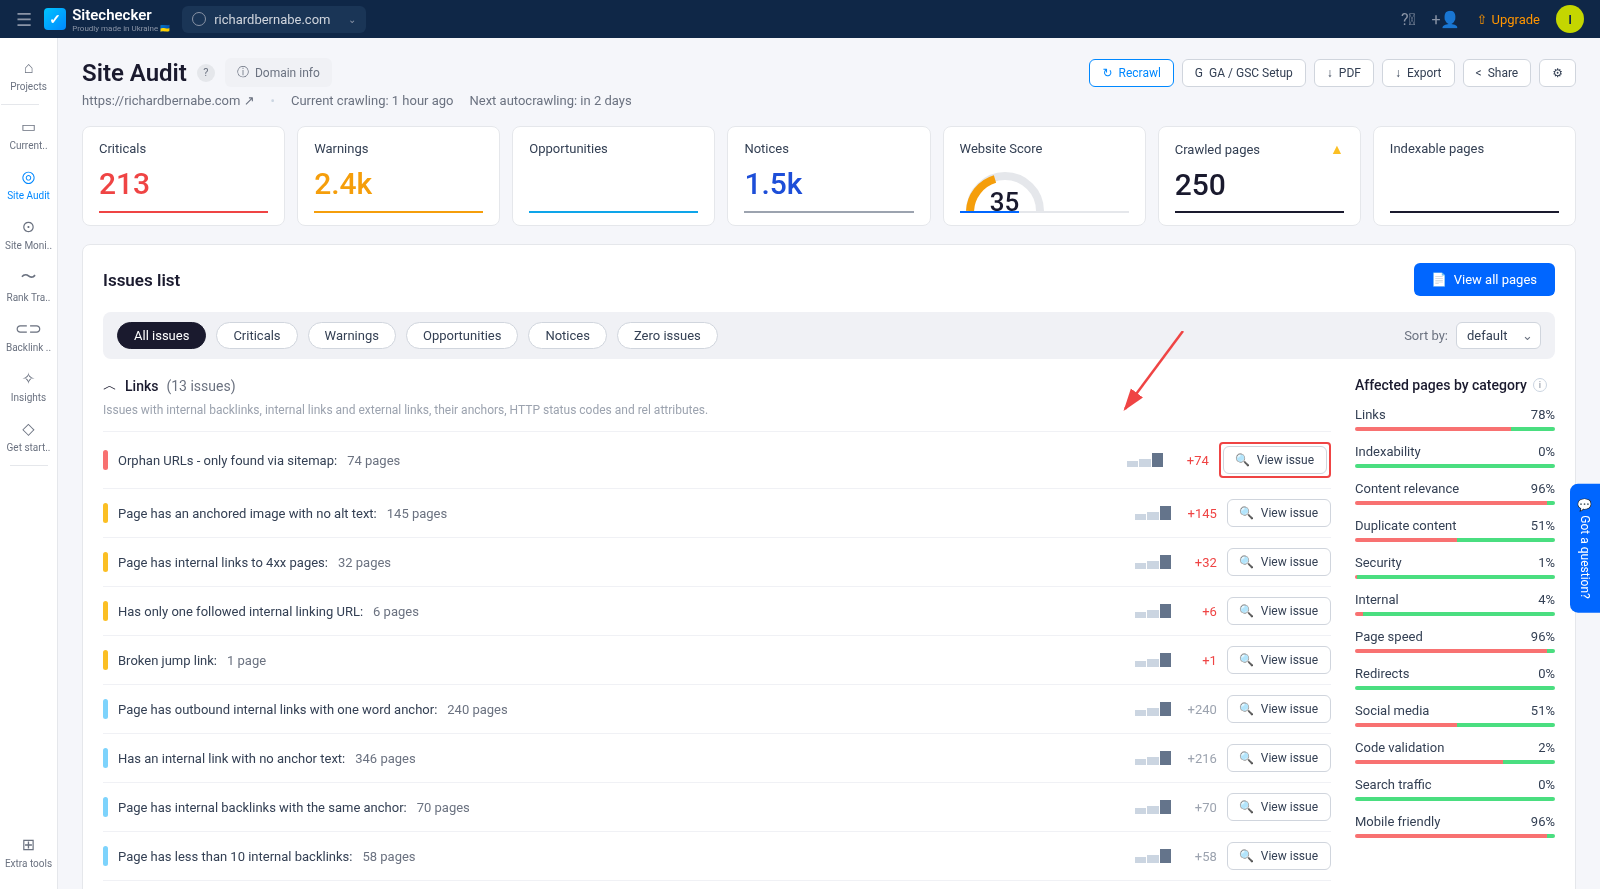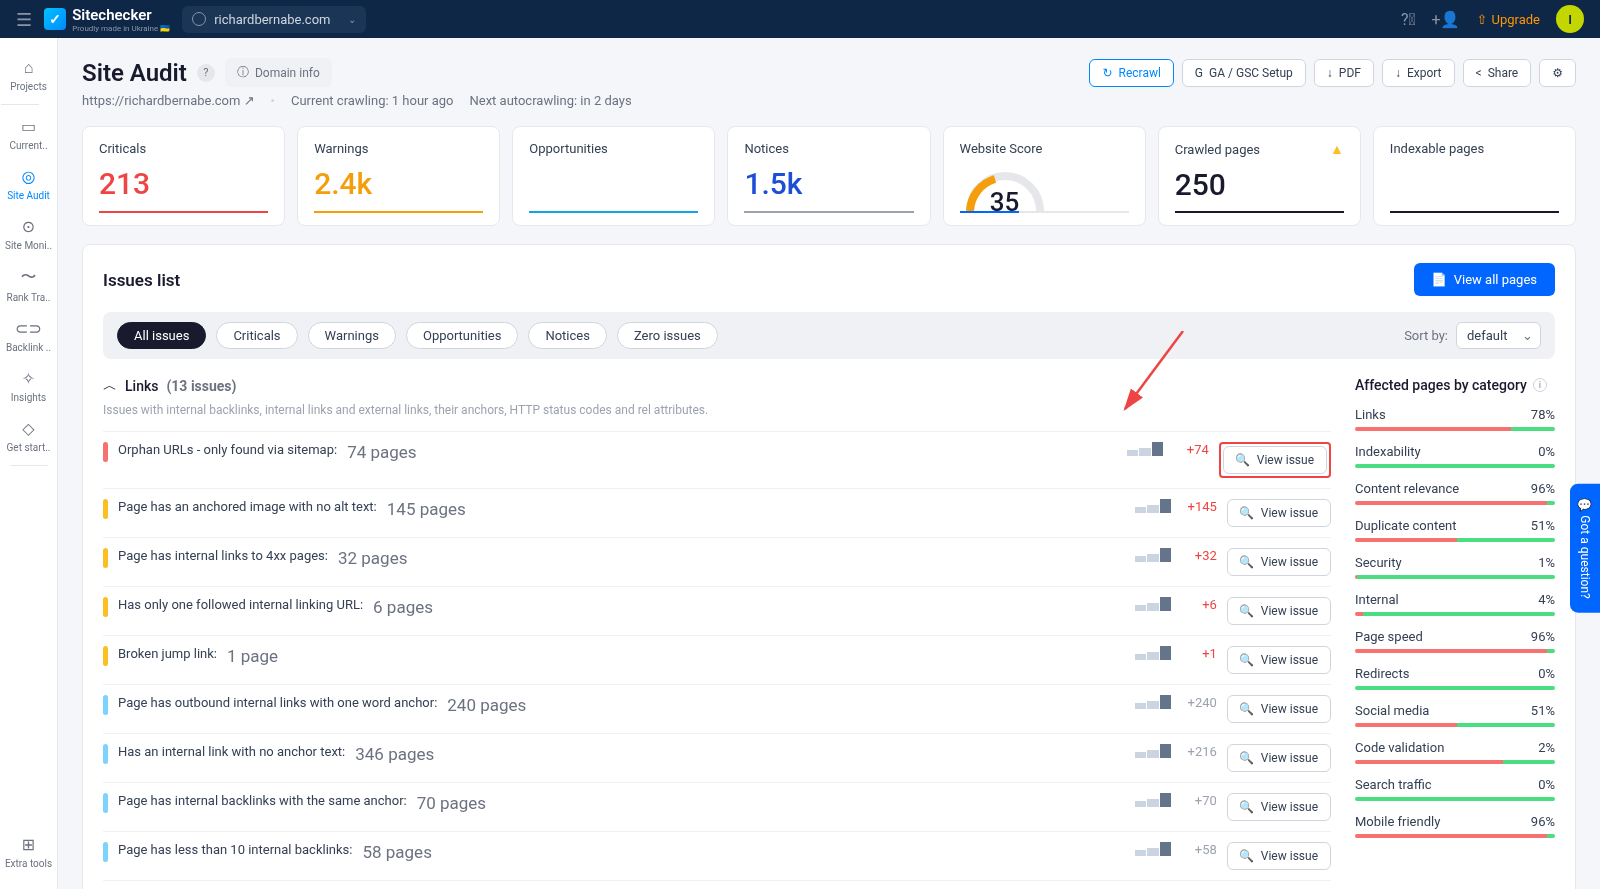--- a/index.html
+++ b/index.html
@@ -51,26 +51,26 @@
 .issues-title{font-size:17px;font-weight:600;color:#1a1a2e}
 .view-all-btn{margin-left:auto;background:#0066ff;color:#fff;border:none;border-radius:6px;padding:9px 18px;font-size:13px;cursor:pointer;display:flex;align-items:center;gap:6px}
 .filter-bar{background:#f0f1f5;border-radius:8px;padding:10px 14px;display:flex;align-items:center;gap:10px;margin-bottom:18px}
 .pill{border:1px solid #d0d5dd;background:#fff;border-radius:16px;padding:5px 16px;font-size:13px;color:#344054;cursor:pointer}
 .pill.active{background:#1a1a2e;color:#fff;border-color:#1a1a2e}
 .sort-wrap{margin-left:auto;display:flex;align-items:center;gap:8px;font-size:13px;color:#6b7280}
 .sort-select{border:1px solid #d0d5dd;border-radius:6px;padding:5px 32px 5px 10px;font-size:13px;color:#344054;background:#fff;appearance:none;position:relative}
 .content-row{display:flex;gap:24px}
 .issues-list{flex:1}
 .section-head{display:flex;align-items:center;gap:8px;font-size:14px;color:#1a1a2e;font-weight:500;margin-bottom:8px;cursor:pointer}
-.section-count{color:#6b7280;font-weight:700}
+.section-count{color:#6b7280;font-weight:400}
 .section-desc{font-size:12px;color:#9ca3af;margin-bottom:14px}
-.issue-row{display:flex;align-items:flex-start;padding:10px 0;border-top:1px solid #f0f1f5;gap:10px}
+.issue-row{display:flex;align-items:center;padding:10px 0;border-top:1px solid #f0f1f5;gap:10px}
 .sev-pill{width:5px;height:20px;border-radius:3px}
 .issue-text{font-size:13px;color:#344054;flex:0 0 auto}
-.issue-pages{font-size:17px;color:#6b7280}
+.issue-pages{font-size:13px;color:#6b7280}
 .issue-spacer{flex:1}
 .spark{width:36px;height:14px;display:flex;align-items:flex-end;gap:1px}
 .spark-bar{flex:1;background:#cbd5e1}
 .delta{font-size:13px;min-width:36px;text-align:right}
 .delta.pos{color:#ef4444}.delta.neu{color:#9ca3af}
 .view-issue-btn{border:1px solid #d0d5dd;background:#fff;border-radius:6px;padding:6px 12px;font-size:12px;color:#344054;cursor:pointer;display:flex;align-items:center;gap:6px}
 .highlight-box{border:2px solid #ef4444;border-radius:4px;padding:2px}
 .affected{width:200px}
 .aff-title{font-size:14px;font-weight:500;color:#1a1a2e;margin-bottom:14px;display:flex;align-items:center;gap:6px}
 .aff-info{width:14px;height:14px;border:1px solid #cbd5e1;border-radius:50%;font-size:9px;color:#9ca3af;display:flex;align-items:center;justify-content:center}

